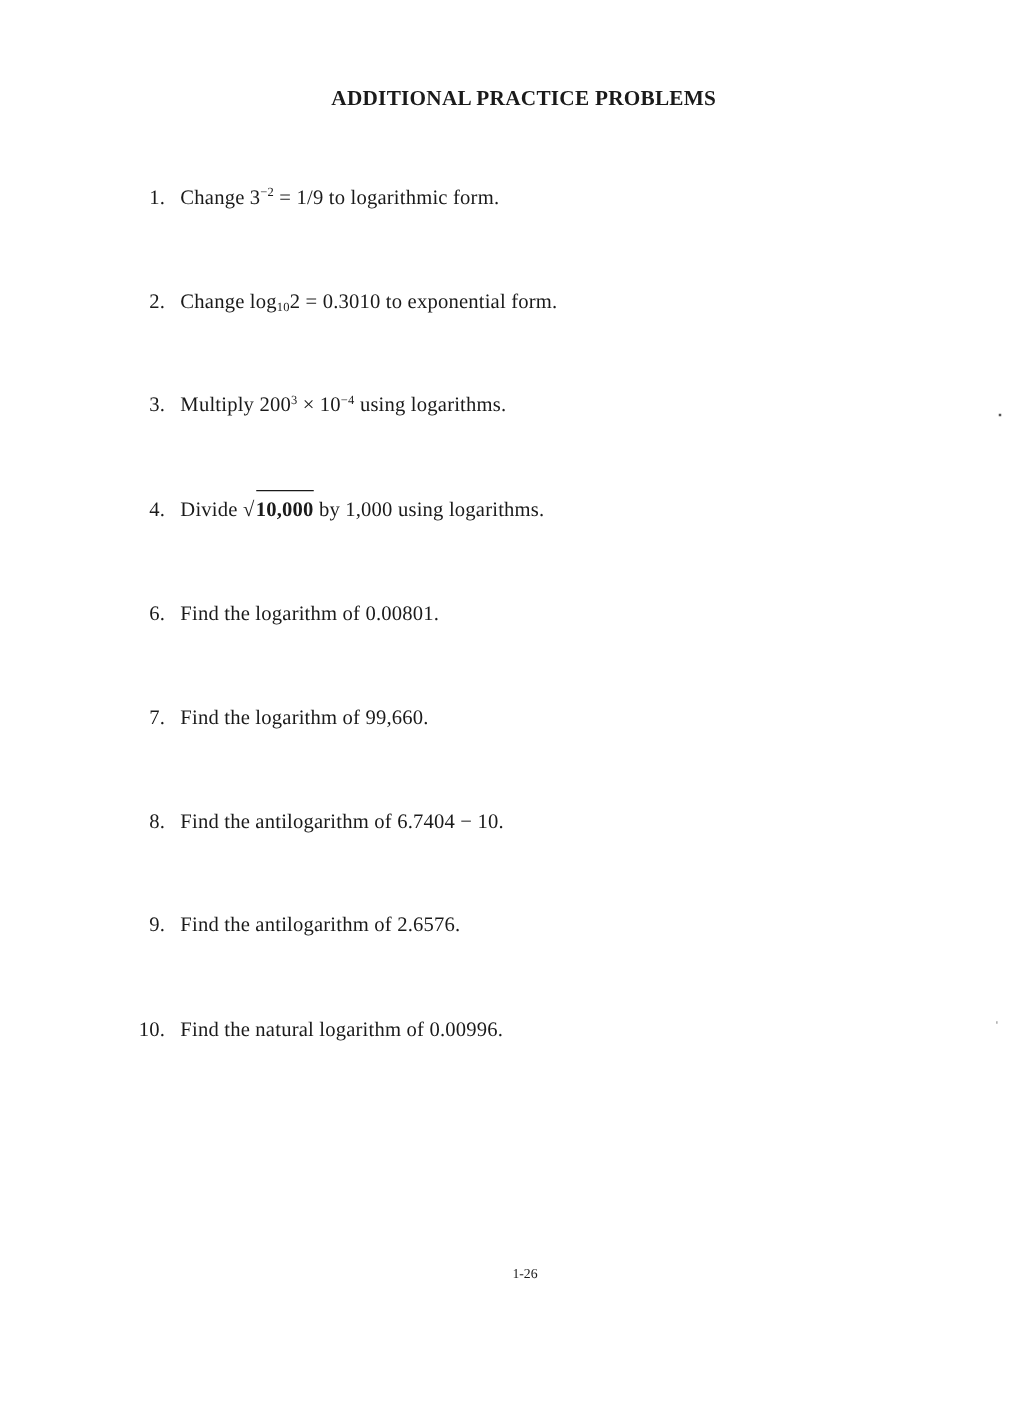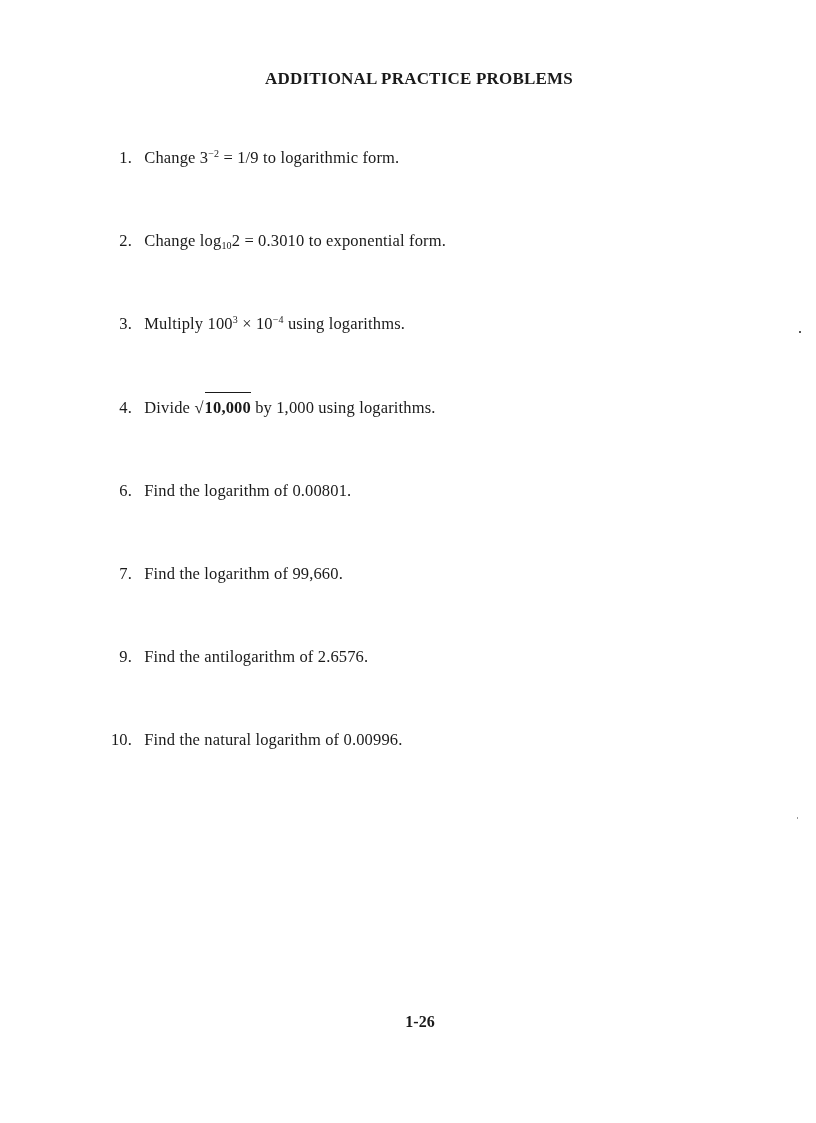--- a/index.html
+++ b/index.html
@@ -65,22 +65,21 @@
       font-weight: bold;
     }
     .page-number {
       position: absolute;
       top: 1013px;
       left: 0;
       width: 100%;
       box-sizing: border-box;
       padding-left: 24px;
       text-align: center;
-      font-size: 16px;
-      font-weight: bold;
+      font-size: 11px;
     }
     .speck {
       position: absolute;
       width: 2px;
       height: 2px;
       background: #555;
     }
   </style>
 </head>
 <body>
@@ -92,33 +91,37 @@
     <li class="problem">
       <span class="num">1.</span><span class="num-dot"></span>
       <span class="body-text"><span>Change 3</span><sup>−2</sup><span> = 1/9 to logarithmic form.</span></span>
     </li>
     <li class="problem">
       <span class="num">2.</span><span class="num-dot"></span>
       <span class="body-text"><span>Change log</span><sub>10</sub><span>2 = 0.3010 to exponential form.</span></span>
     </li>
     <li class="problem">
       <span class="num">3.</span><span class="num-dot"></span>
-      <span class="body-text"><span>Multiply 100</span><sup>3</sup><span> × 10</span><sup>−4</sup><span> using logarithms.</span></span>
+      <span class="body-text"><span>Multiply 200</span><sup>3</sup><span> × 10</span><sup>−4</sup><span> using logarithms.</span></span>
     </li>
     <li class="problem">
       <span class="num">4.</span><span class="num-dot"></span>
       <span class="body-text"><span>Divide </span><span>√</span><span class="sqrt-radicand">10,000</span><span> by 1,000 using logarithms.</span></span>
     </li>
     <li class="problem">
       <span class="num">6.</span><span class="num-dot"></span>
       <span class="body-text">Find the logarithm of 0.00801.</span>
     </li>
     <li class="problem">
       <span class="num">7.</span><span class="num-dot"></span>
       <span class="body-text">Find the logarithm of 99,660.</span>
+    </li>
+    <li class="problem">
+      <span class="num">8.</span><span class="num-dot"></span>
+      <span class="body-text">Find the antilogarithm of 6.7404 − 10.</span>
     </li>
     <li class="problem">
       <span class="num">9.</span><span class="num-dot"></span>
       <span class="body-text">Find the antilogarithm of 2.6576.</span>
     </li>
     <li class="problem">
       <span class="num">10.</span><span class="num-dot"></span>
       <span class="body-text">Find the natural logarithm of 0.00996.</span>
     </li>
   </ol>

